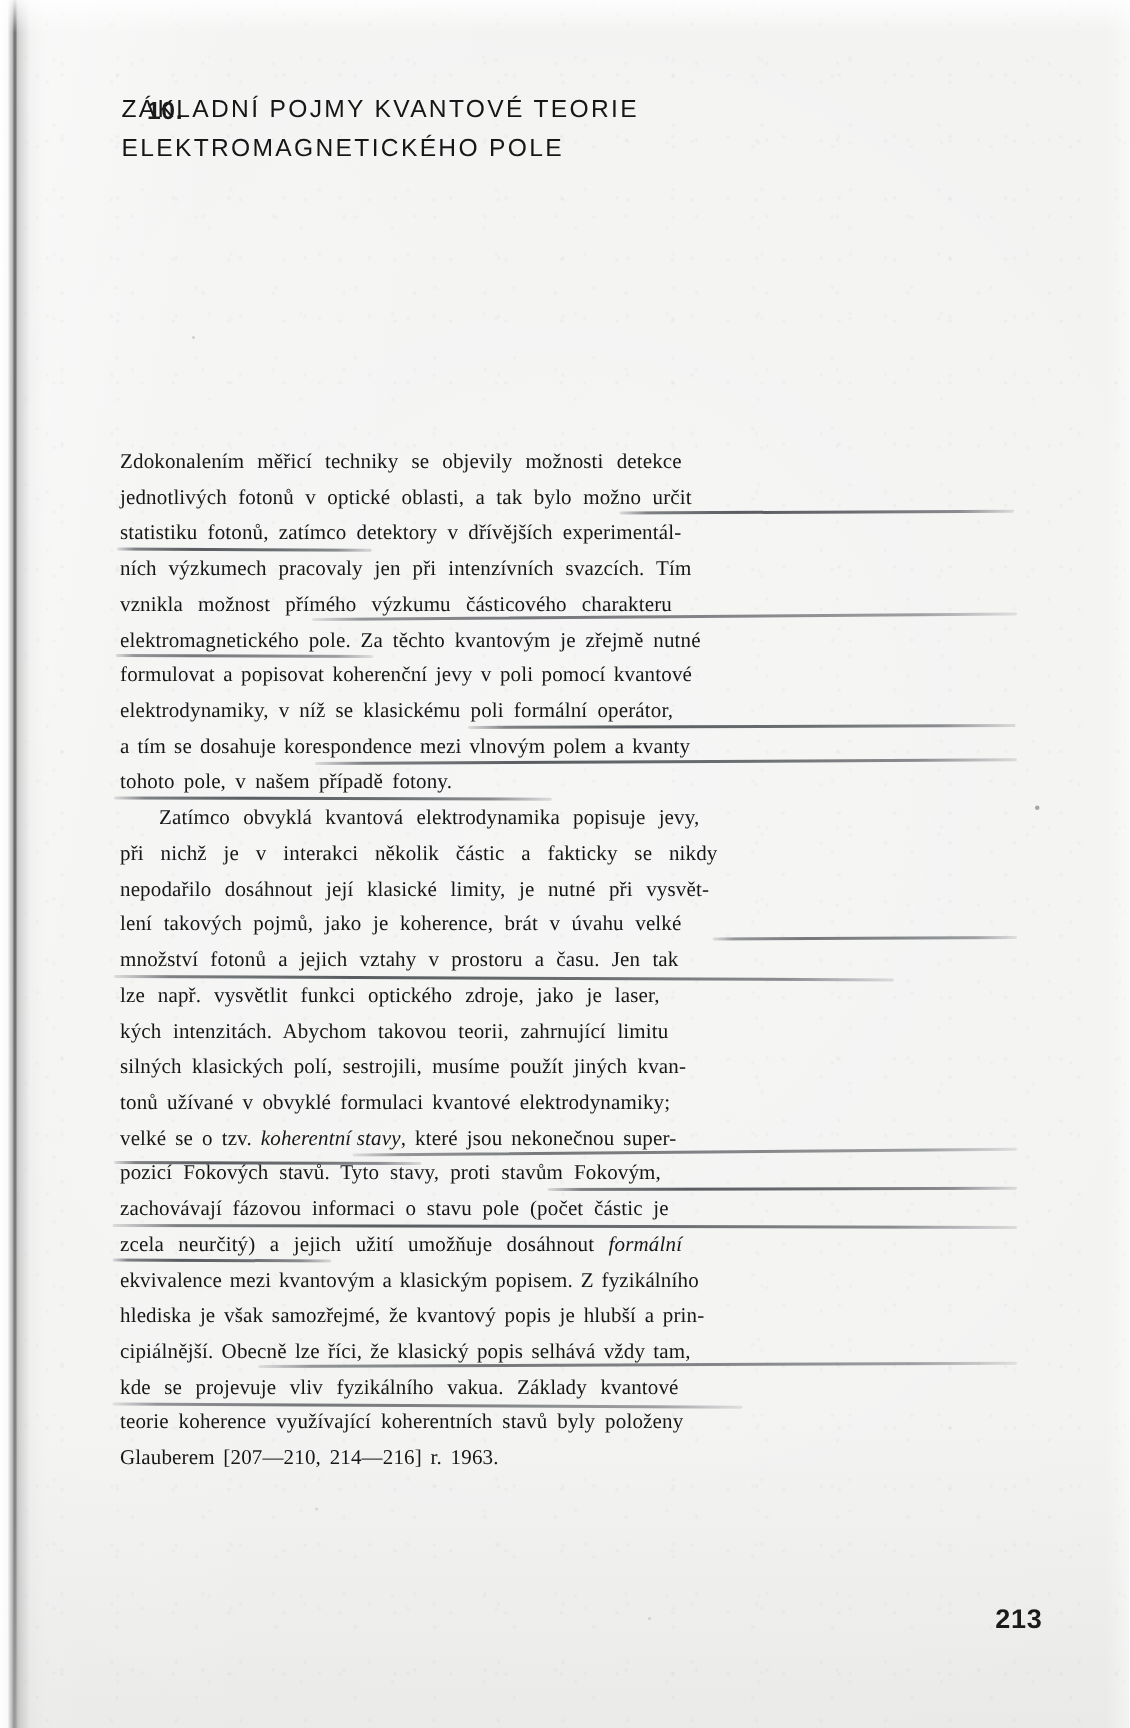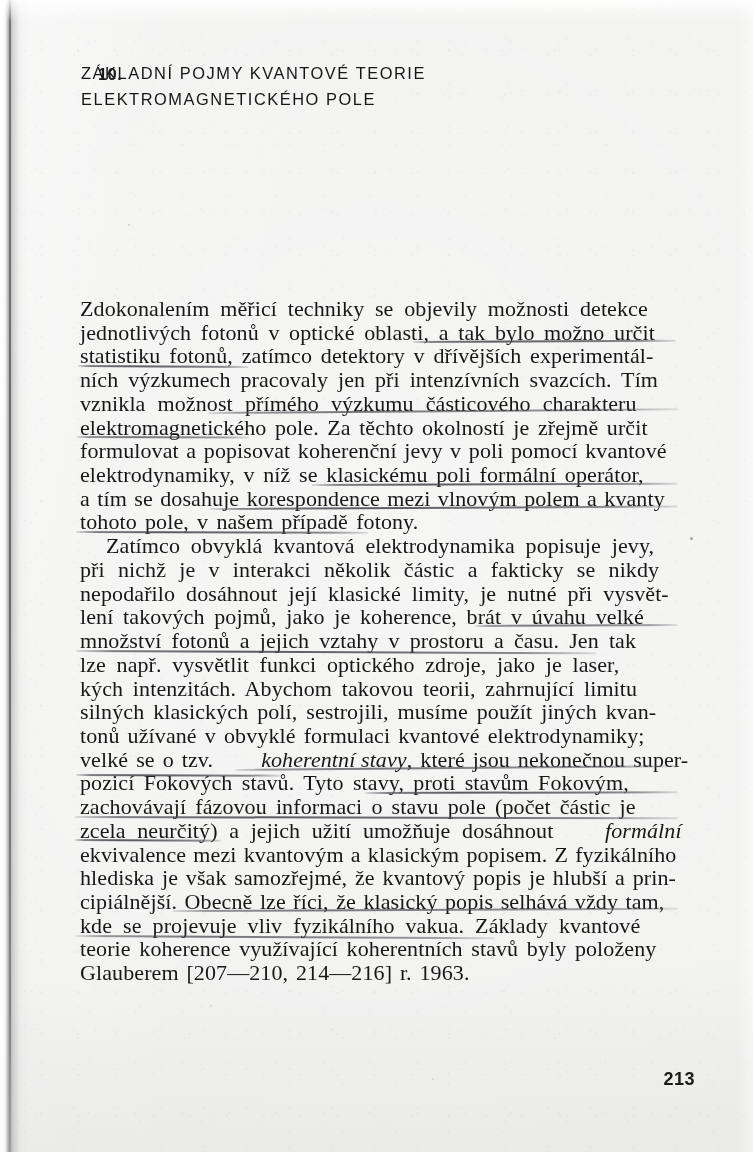--- a/index.html
+++ b/index.html
@@ -123,34 +123,34 @@
   
   .body-block {
     position: absolute;
     left: 80px;
     top: 297px;
     width: 597px;
   }
   .tline {
     position: relative;
     height: 23.72px;
-    font-size: 22px;
+    font-size: 14px;
     line-height: 23.72px;
     white-space: nowrap;
     letter-spacing: .1px;
     color: #171717;
   }
   
   .tline > .w {
     display: inline;
   }
   .tline.indent {
     padding-left: 26px;
   }
-  .it { font-style: italic; margin-left: 40px; }
+  .it { font-style: italic; }
 
   
   .ul {
     position: absolute;
     height: 2px;
     border-radius: 2px;
     background: linear-gradient(90deg,
         rgba(110,112,115,.18) 0%,
         rgba(82,85,90,.72) 7%,
         rgba(62,65,70,.85) 30%,
@@ -204,21 +204,21 @@
     <div class="tline"><span class="w" style="word-spacing:4.0px">jednotlivých fotonů v optické oblasti, a tak bylo možno určit</span>
       <span class="ul" style="left:333px;top:20.5px;width:263px;transform:rotate(-0.25deg)"></span>
     </div>
     <div class="tline"><span class="w" style="word-spacing:3.2px">statistiku fotonů, zatímco detektory v dřívějších experimentál-</span>
       <span class="ul" style="left:-2px;top:21px;width:170px;transform:rotate(0.3deg)"></span>
     </div>
     <div class="tline"><span class="w" style="word-spacing:4.3px">ních výzkumech pracovaly jen při intenzívních svazcích. Tím</span></div>
     <div class="tline"><span class="w" style="word-spacing:6.5px">vznikla možnost přímého výzkumu částicového charakteru</span>
       <span class="ul thin" style="left:128px;top:20px;width:470px;transform:rotate(-0.45deg)"></span>
     </div>
-    <div class="tline"><span class="w" style="word-spacing:2.9px">elektromagnetického pole. Za těchto okolností je zřejmě určit</span>
+    <div class="tline"><span class="w" style="word-spacing:2.9px">elektromagnetického pole. Za těchto kvantovým je zřejmě nutné</span>
       <span class="ul thin" style="left:-3px;top:20.5px;width:172px;transform:rotate(0.2deg)"></span>
     </div>
     <div class="tline"><span class="w" style="word-spacing:2.0px">formulovat a popisovat koherenční jevy v poli pomocí kvantové</span></div>
     <div class="tline"><span class="w" style="word-spacing:3.1px">elektrodynamiky, v níž se klasickému poli formální operátor,</span>
       <span class="ul" style="left:232px;top:20.5px;width:365px;transform:rotate(-0.2deg)"></span>
     </div>
     <div class="tline"><span class="w" style="word-spacing:1.8px">a tím se dosahuje korespondence mezi vlnovým polem a kvanty</span>
       <span class="ul" style="left:130px;top:21px;width:468px;transform:rotate(-0.3deg)"></span>
     </div>
     <div class="tline"><span class="w" style="word-spacing:2.6px">tohoto pole, v našem případě fotony.</span>

